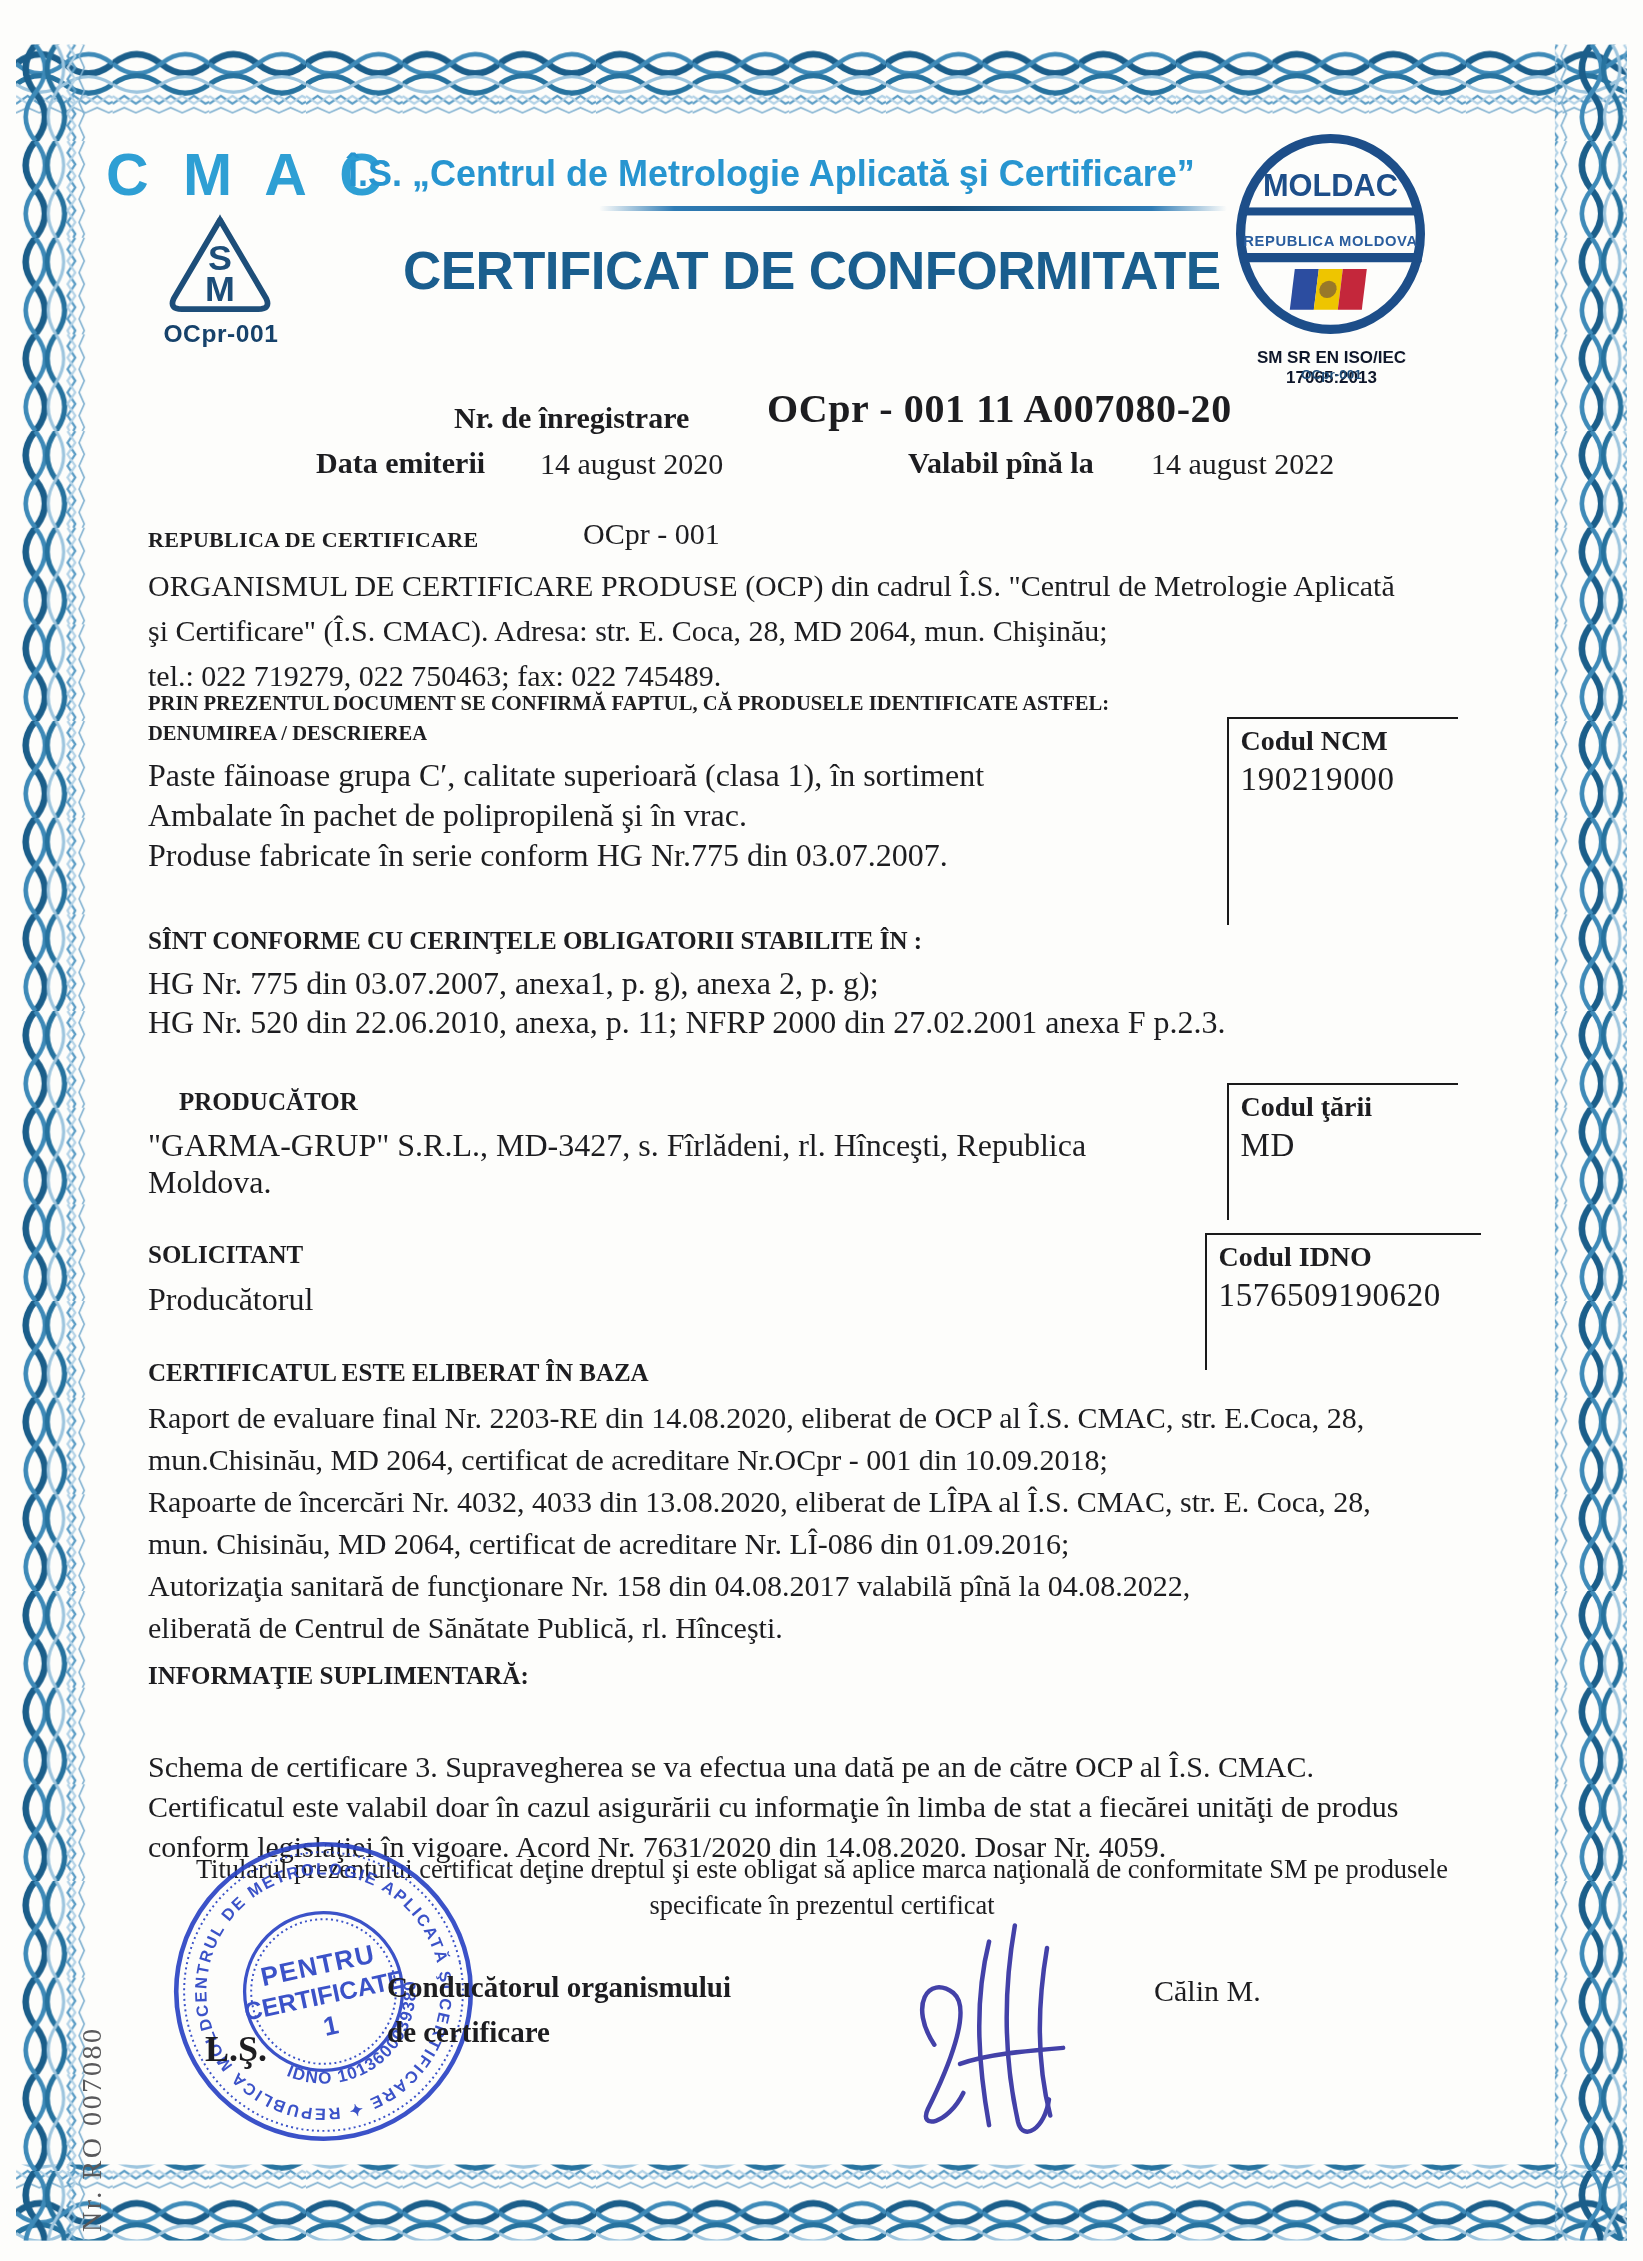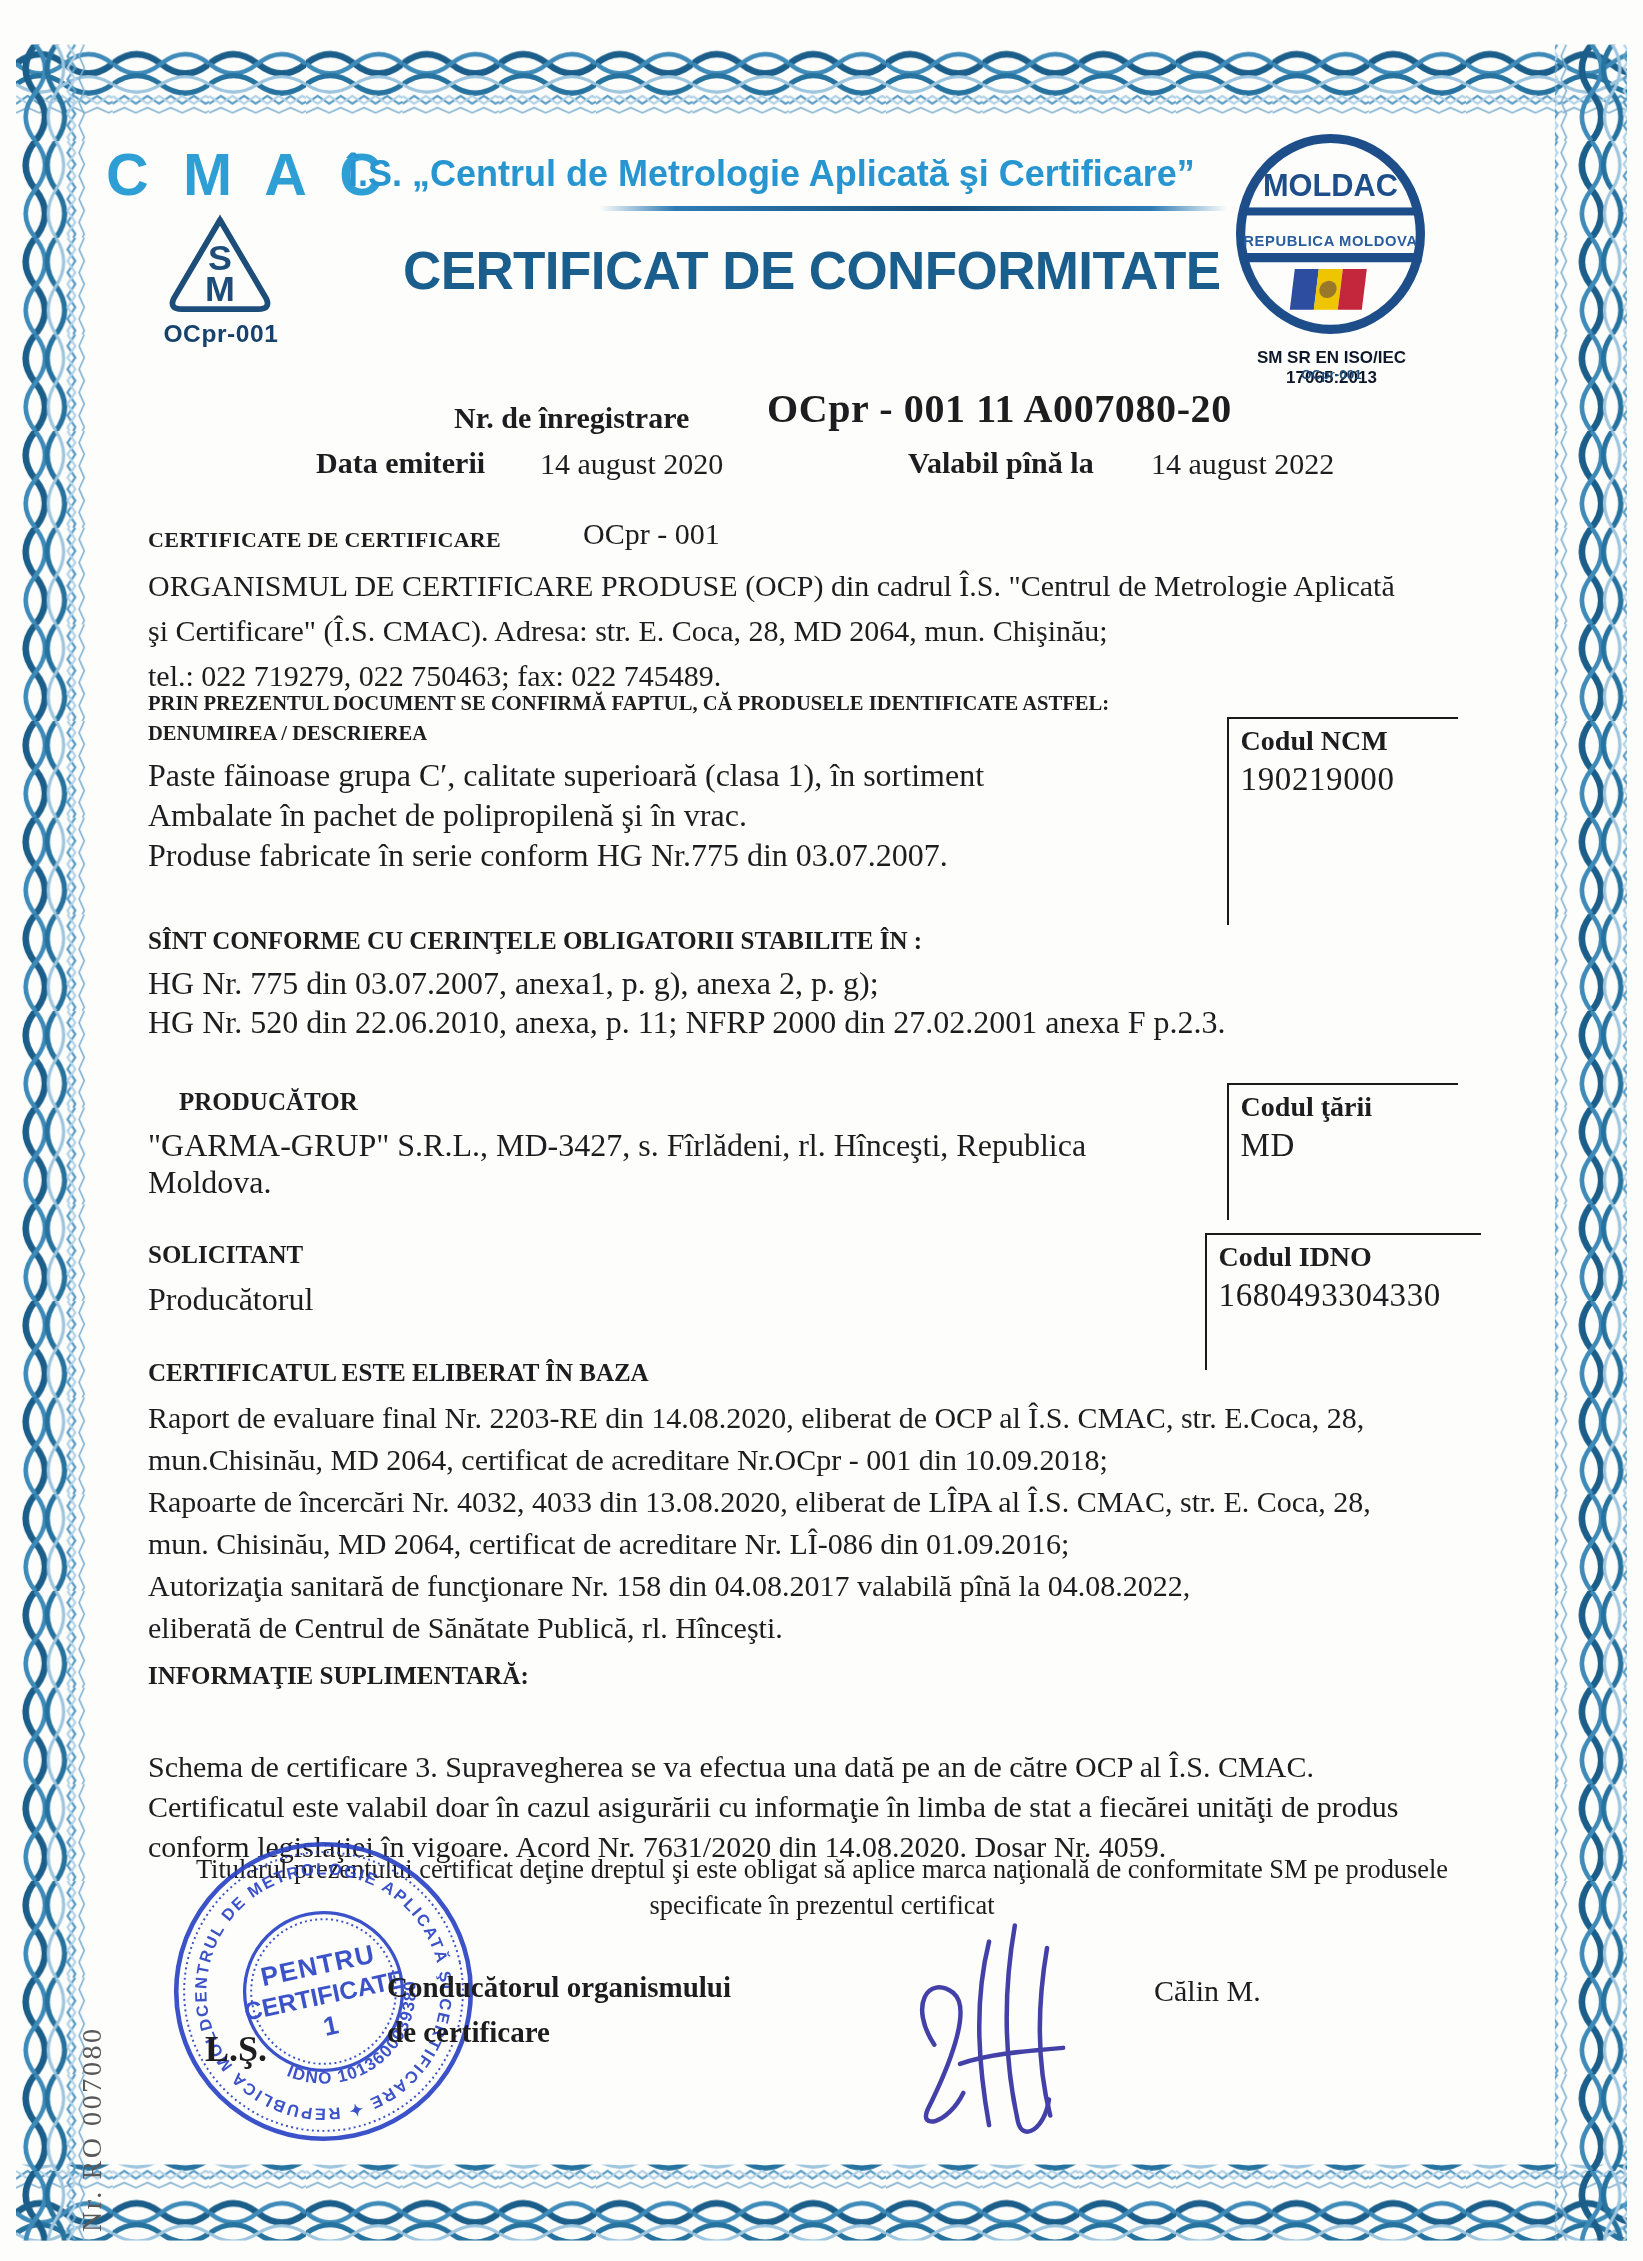--- a/index.html
+++ b/index.html
@@ -79,21 +79,21 @@
   <div class="abs sans b ctr" style="left:1211px;top:348px;width:241px;font-size:17px;color:#0f172a;">SM SR EN ISO/IEC 17065:2013</div>
   <div class="abs sans b ctr" style="left:1211px;top:367px;width:241px;font-size:13.5px;color:#1f4e79;">OCpr-001</div>
 
   <div class="abs serif b" style="left:454px;top:401px;font-size:30px;">Nr. de înregistrare</div>
   <div class="abs serif b" style="left:767px;top:385px;font-size:40px;letter-spacing:0.6px;">OCpr - 001 11 A007080-20</div>
   <div class="abs serif b" style="left:316px;top:446px;font-size:30px;">Data emiterii</div>
   <div class="abs serif" style="left:540px;top:447px;font-size:30px;">14 august 2020</div>
   <div class="abs serif b" style="left:908px;top:446px;font-size:30px;">Valabil pînă la</div>
   <div class="abs serif" style="left:1151px;top:447px;font-size:30px;">14 august 2022</div>
 
-  <div class="abs serif b" style="left:148px;top:527px;font-size:22px;letter-spacing:0.3px;">CERTIFICATE DE CERTIFICARE</div>
+  <div class="abs serif b" style="left:148px;top:527px;font-size:22px;letter-spacing:0.3px;">REPUBLICA DE CERTIFICARE</div>
   <div class="abs serif" style="left:583px;top:517px;font-size:30px;">OCpr - 001</div>
   <div class="abs serif pre" style="left:148px;top:563px;width:1347px;font-size:30px;line-height:45px;">ORGANISMUL DE CERTIFICARE PRODUSE  (OCP) din cadrul  Î.S. "Centrul de Metrologie Aplicată
 şi Certificare" (Î.S. CMAC).  Adresa: str. E. Coca, 28, MD 2064,  mun. Chişinău;
 tel.: 022 719279, 022 750463;  fax: 022 745489.</div>
 
   <div class="abs serif b pre" style="left:148px;top:688px;font-size:20.6px;line-height:30px;">PRIN  PREZENTUL DOCUMENT SE CONFIRMĂ FAPTUL, CĂ PRODUSELE IDENTIFICATE ASTFEL:
 DENUMIREA / DESCRIEREA</div>
 
   <div class="abs codebox" style="left:1227px;top:717px;width:206px;height:193px;">
     <div class="serif lbl">Codul NCM</div>
@@ -112,21 +112,21 @@
   <div class="abs serif" style="left:148px;top:1127px;width:1064px;font-size:32px;">"GARMA-GRUP" S.R.L., MD-3427, s. Fîrlădeni, rl. Hînceşti, Republica Moldova.</div>
   <div class="abs codebox" style="left:1227px;top:1083px;width:206px;height:122px;">
     <div class="serif lbl">Codul ţării</div>
     <div class="serif val">MD</div>
   </div>
 
   <div class="abs serif b" style="left:148px;top:1241px;font-size:25px;">SOLICITANT</div>
   <div class="abs serif" style="left:148px;top:1281px;font-size:32px;">Producătorul</div>
   <div class="abs codebox" style="left:1205px;top:1233px;width:251px;height:122px;">
     <div class="serif lbl">Codul IDNO</div>
-    <div class="serif val">1680493304330</div>
+    <div class="serif val">1576509190620</div>
   </div>
 
   <div class="abs serif b" style="left:148px;top:1359px;font-size:25px;">CERTIFICATUL ESTE ELIBERAT ÎN BAZA</div>
   <div class="abs serif pre" style="left:148px;top:1397px;width:1360px;font-size:30px;line-height:42px;">Raport de evaluare final Nr. 2203-RE din 14.08.2020, eliberat de OCP al Î.S. CMAC, str. E.Coca, 28,
 mun.Chisinău, MD 2064, certificat de acreditare Nr.OCpr - 001 din 10.09.2018;
 Rapoarte de încercări Nr. 4032, 4033 din 13.08.2020, eliberat de LÎPA al Î.S. CMAC, str. E. Coca, 28,
 mun. Chisinău, MD 2064, certificat de acreditare Nr. LÎ-086 din  01.09.2016;
 Autorizaţia sanitară de funcţionare  Nr. 158 din  04.08.2017 valabilă pînă la 04.08.2022,
 eliberată de Centrul de Sănătate Publică, rl. Hînceşti.</div>
 

